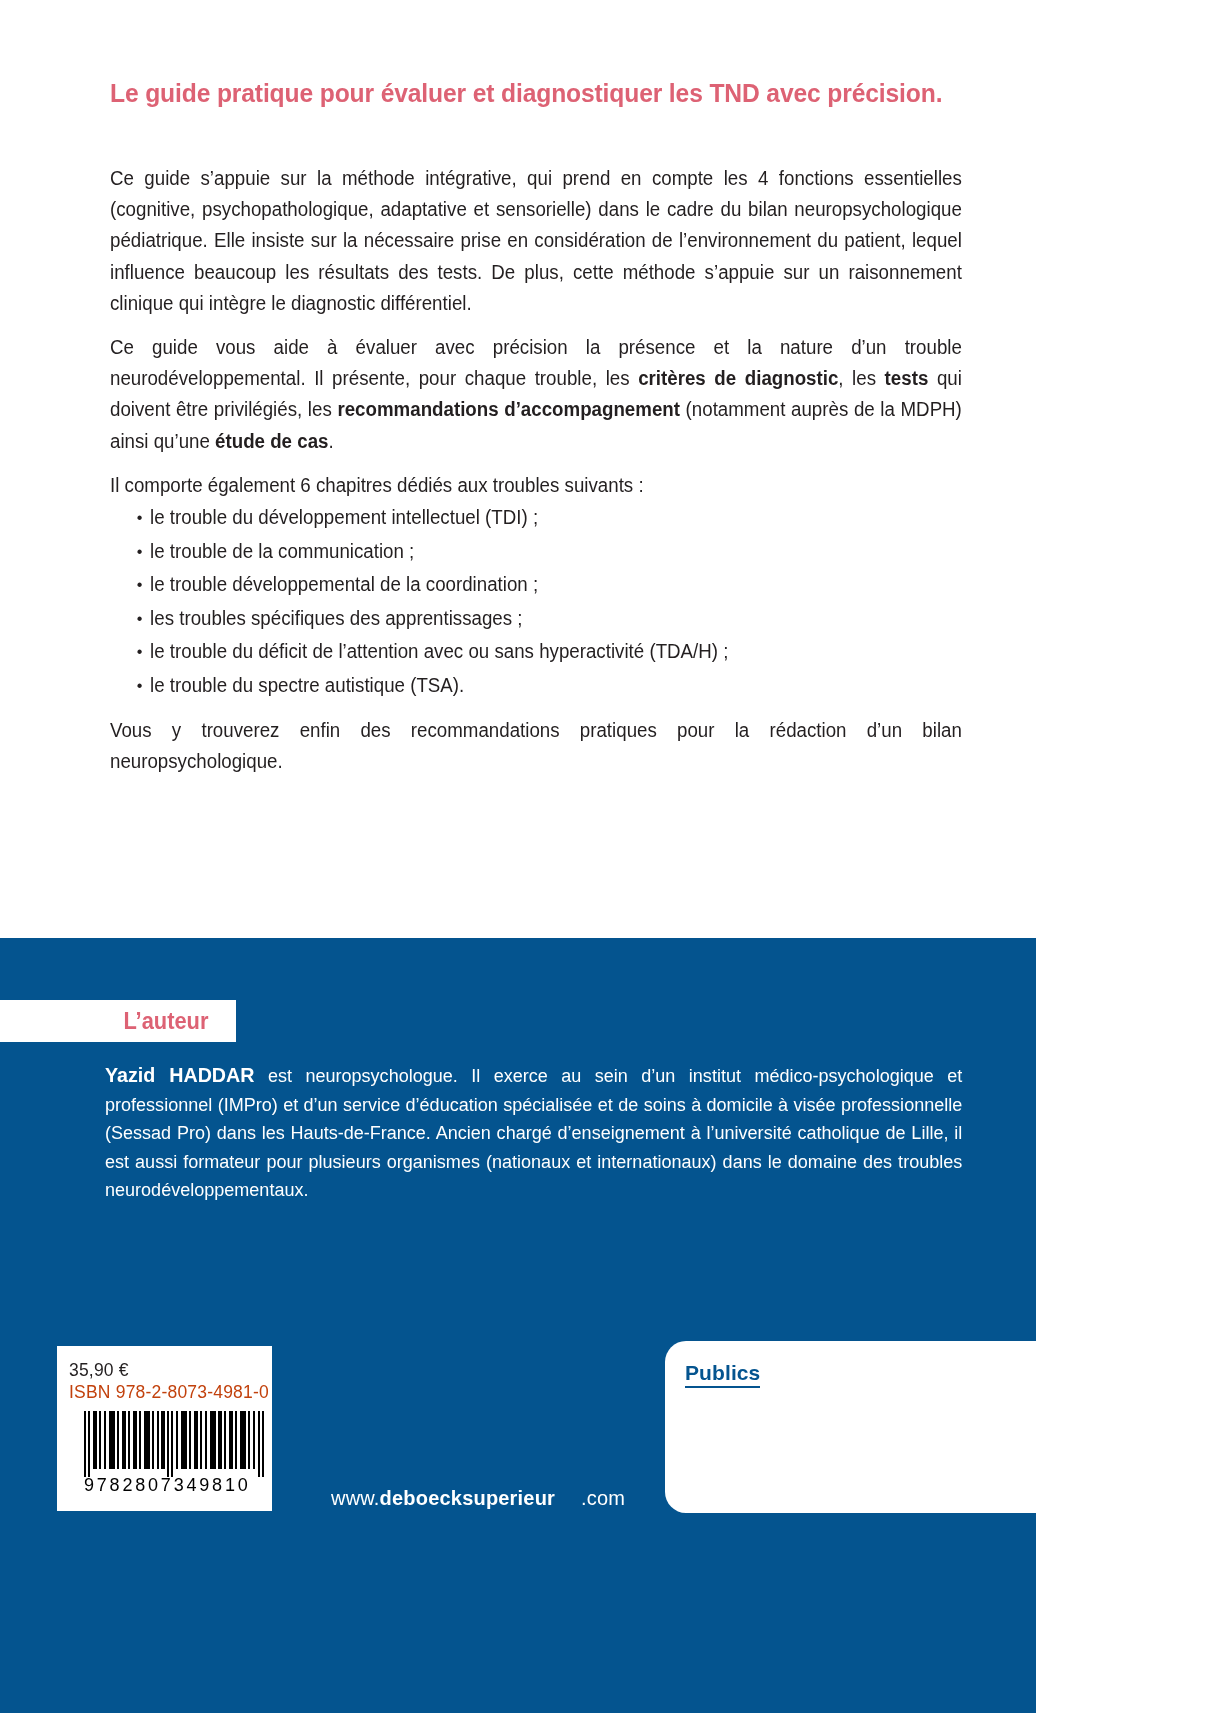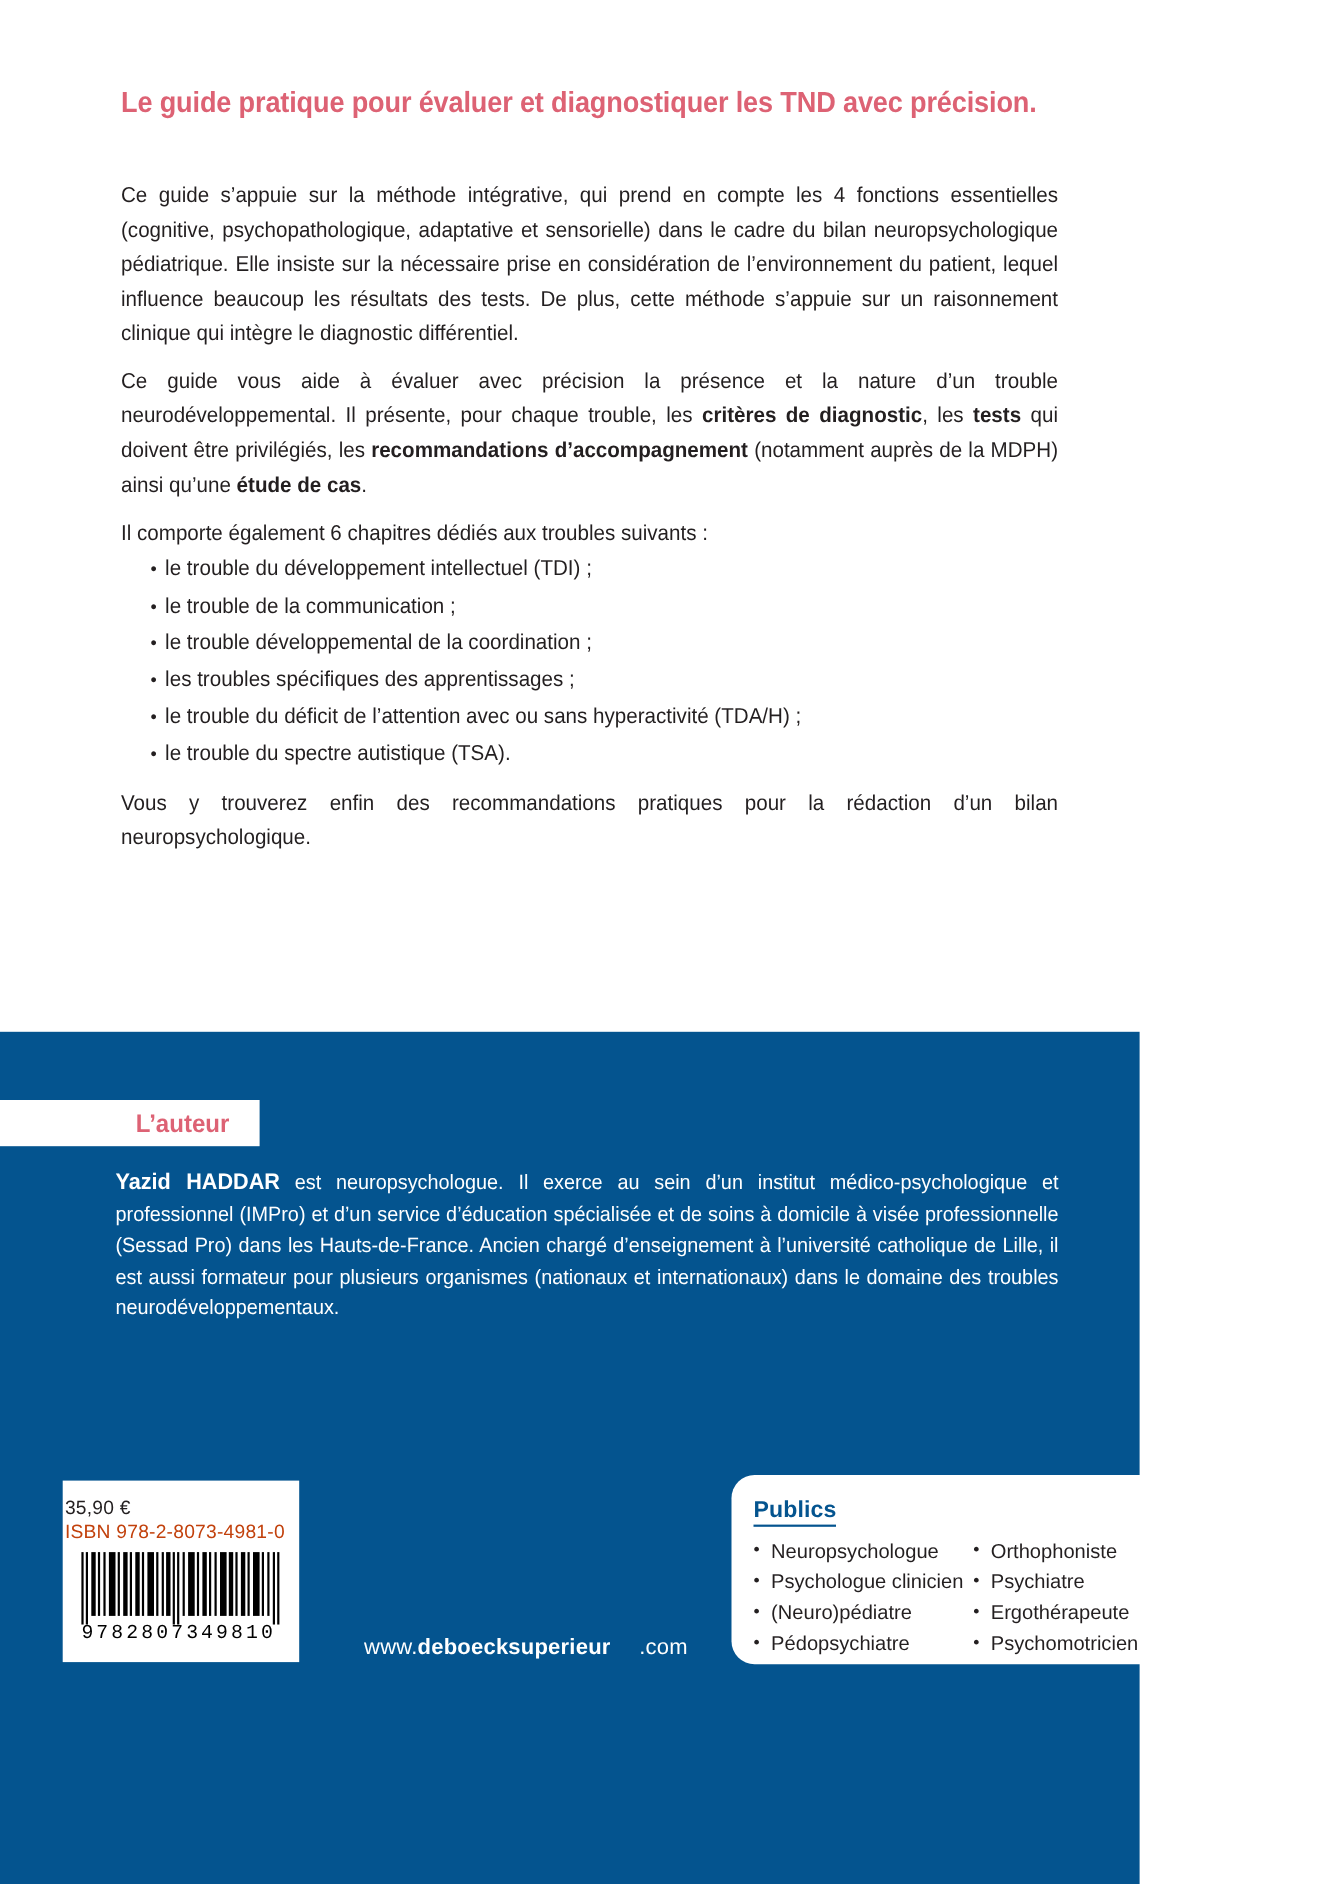--- a/index.html
+++ b/index.html
@@ -142,21 +142,21 @@
   }
 
   
   .barcode-box {
     position: absolute;
     left: 57px;
     top: 1346px;
     width: 215px;
     height: 165px;
     background: #ffffff;
-    padding: 13px 0 0 2px;
+    padding: 13px 0 0 12px;
   }
 
   .price-line {
     color: #231f20;
     font-size: 17.5px;
     line-height: 22px;
     letter-spacing: 0.2px;
     font-family: "Liberation Sans", sans-serif;
   }
 
@@ -171,21 +171,21 @@
   .barcode-wrap {
     margin-top: 7px;
     margin-left: 9px;
   }
 
   .barcode-bars {
     display: block;
   }
 
   .barcode-digits {
-    font-family: Liberation Mono, monospace;
+    font-family: Liberation Sans, sans-serif;
     font-size: 18px;
     letter-spacing: 2.8px;
     color: #000;
     margin-left: 6px;
     margin-top: -2px;
   }
 
   
   .website {
     position: absolute;
@@ -337,27 +337,13 @@
       </g>
     </svg>
     <div class="barcode-digits"><span>9</span><span>782807</span><span>349810</span></div>
   </div>
 </div>
 
 <div class="website"><span class="www">www.</span><span class="brand">deboecksuperieur</span><span class="dotcom">.com</span></div>
 
 <div class="publics-box">
   <div class="publics-title">Publics</div>
-  <div class="publics-cols">
-    <ul class="publics-col col-a">
-      <li>Neuropsychologue</li>
-      <li>Psychologue clinicien</li>
-      <li>(Neuro)pédiatre</li>
-      <li>Pédopsychiatre</li>
-    </ul>
-    <ul class="publics-col col-b">
-      <li>Orthophoniste</li>
-      <li>Psychiatre</li>
-      <li>Ergothérapeute</li>
-      <li>Psychomotricien</li>
-    </ul>
-  </div>
 </div>
 
 </body></html>

